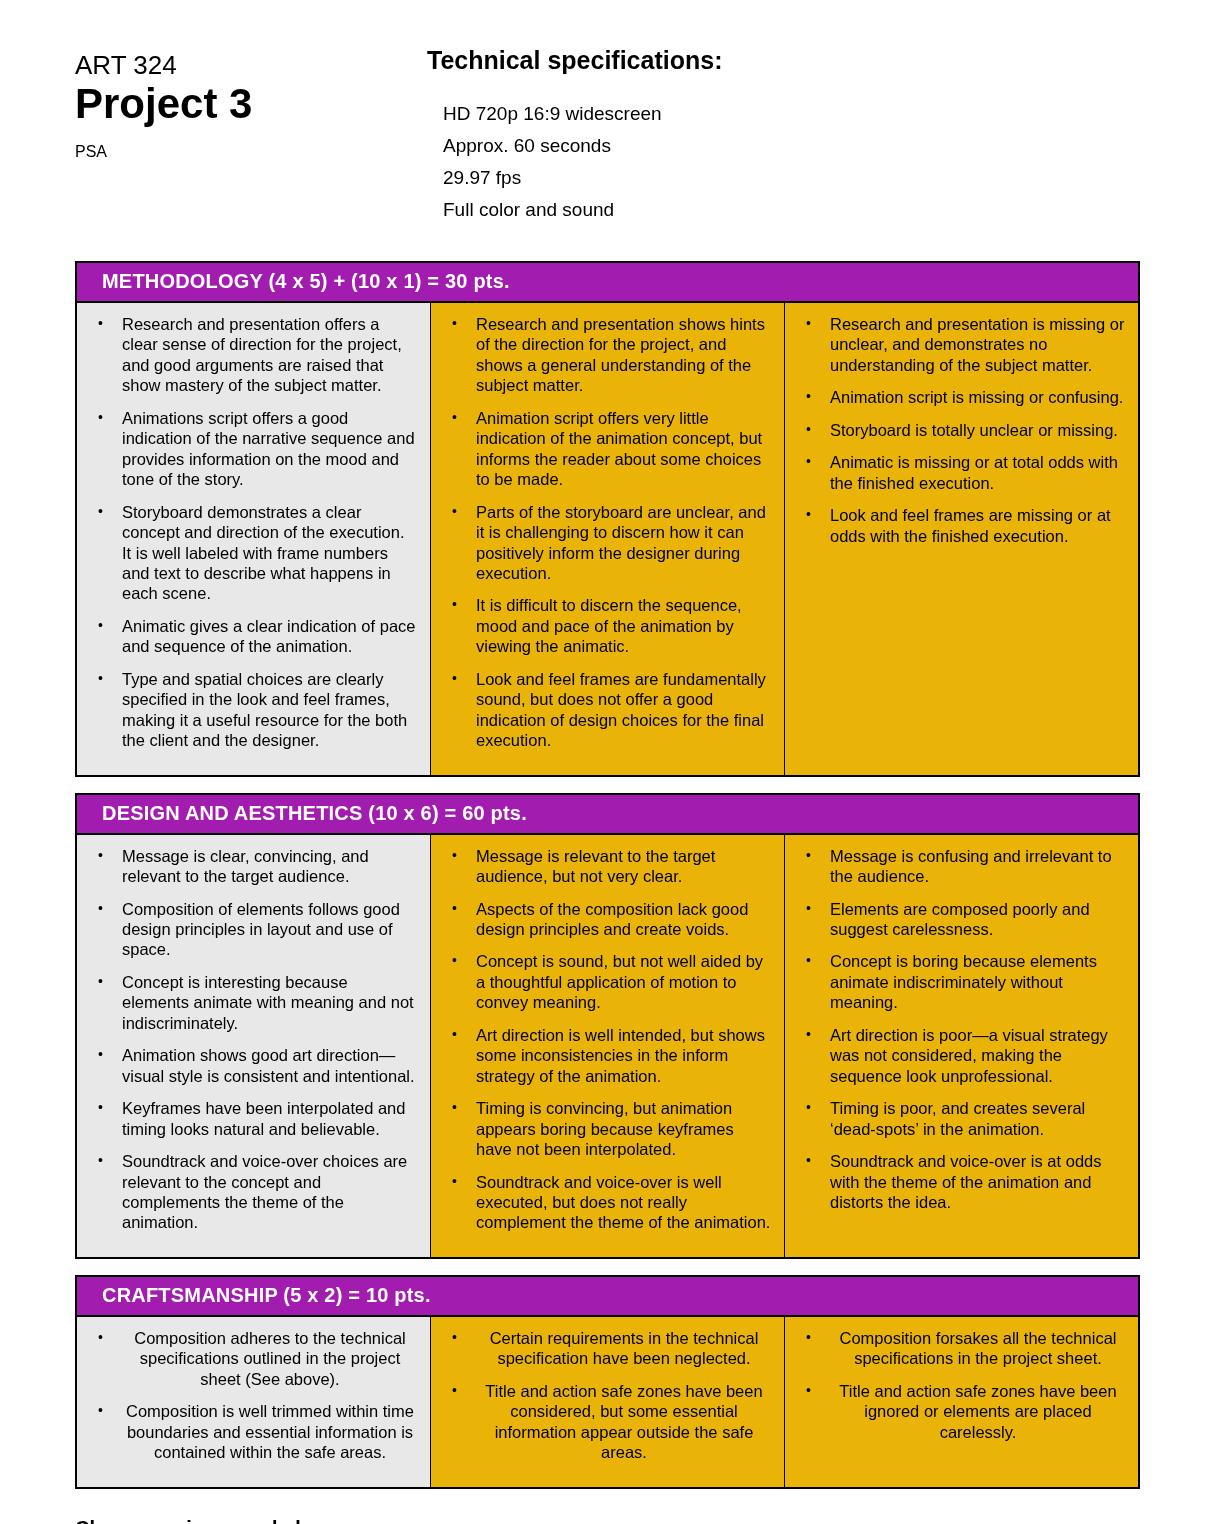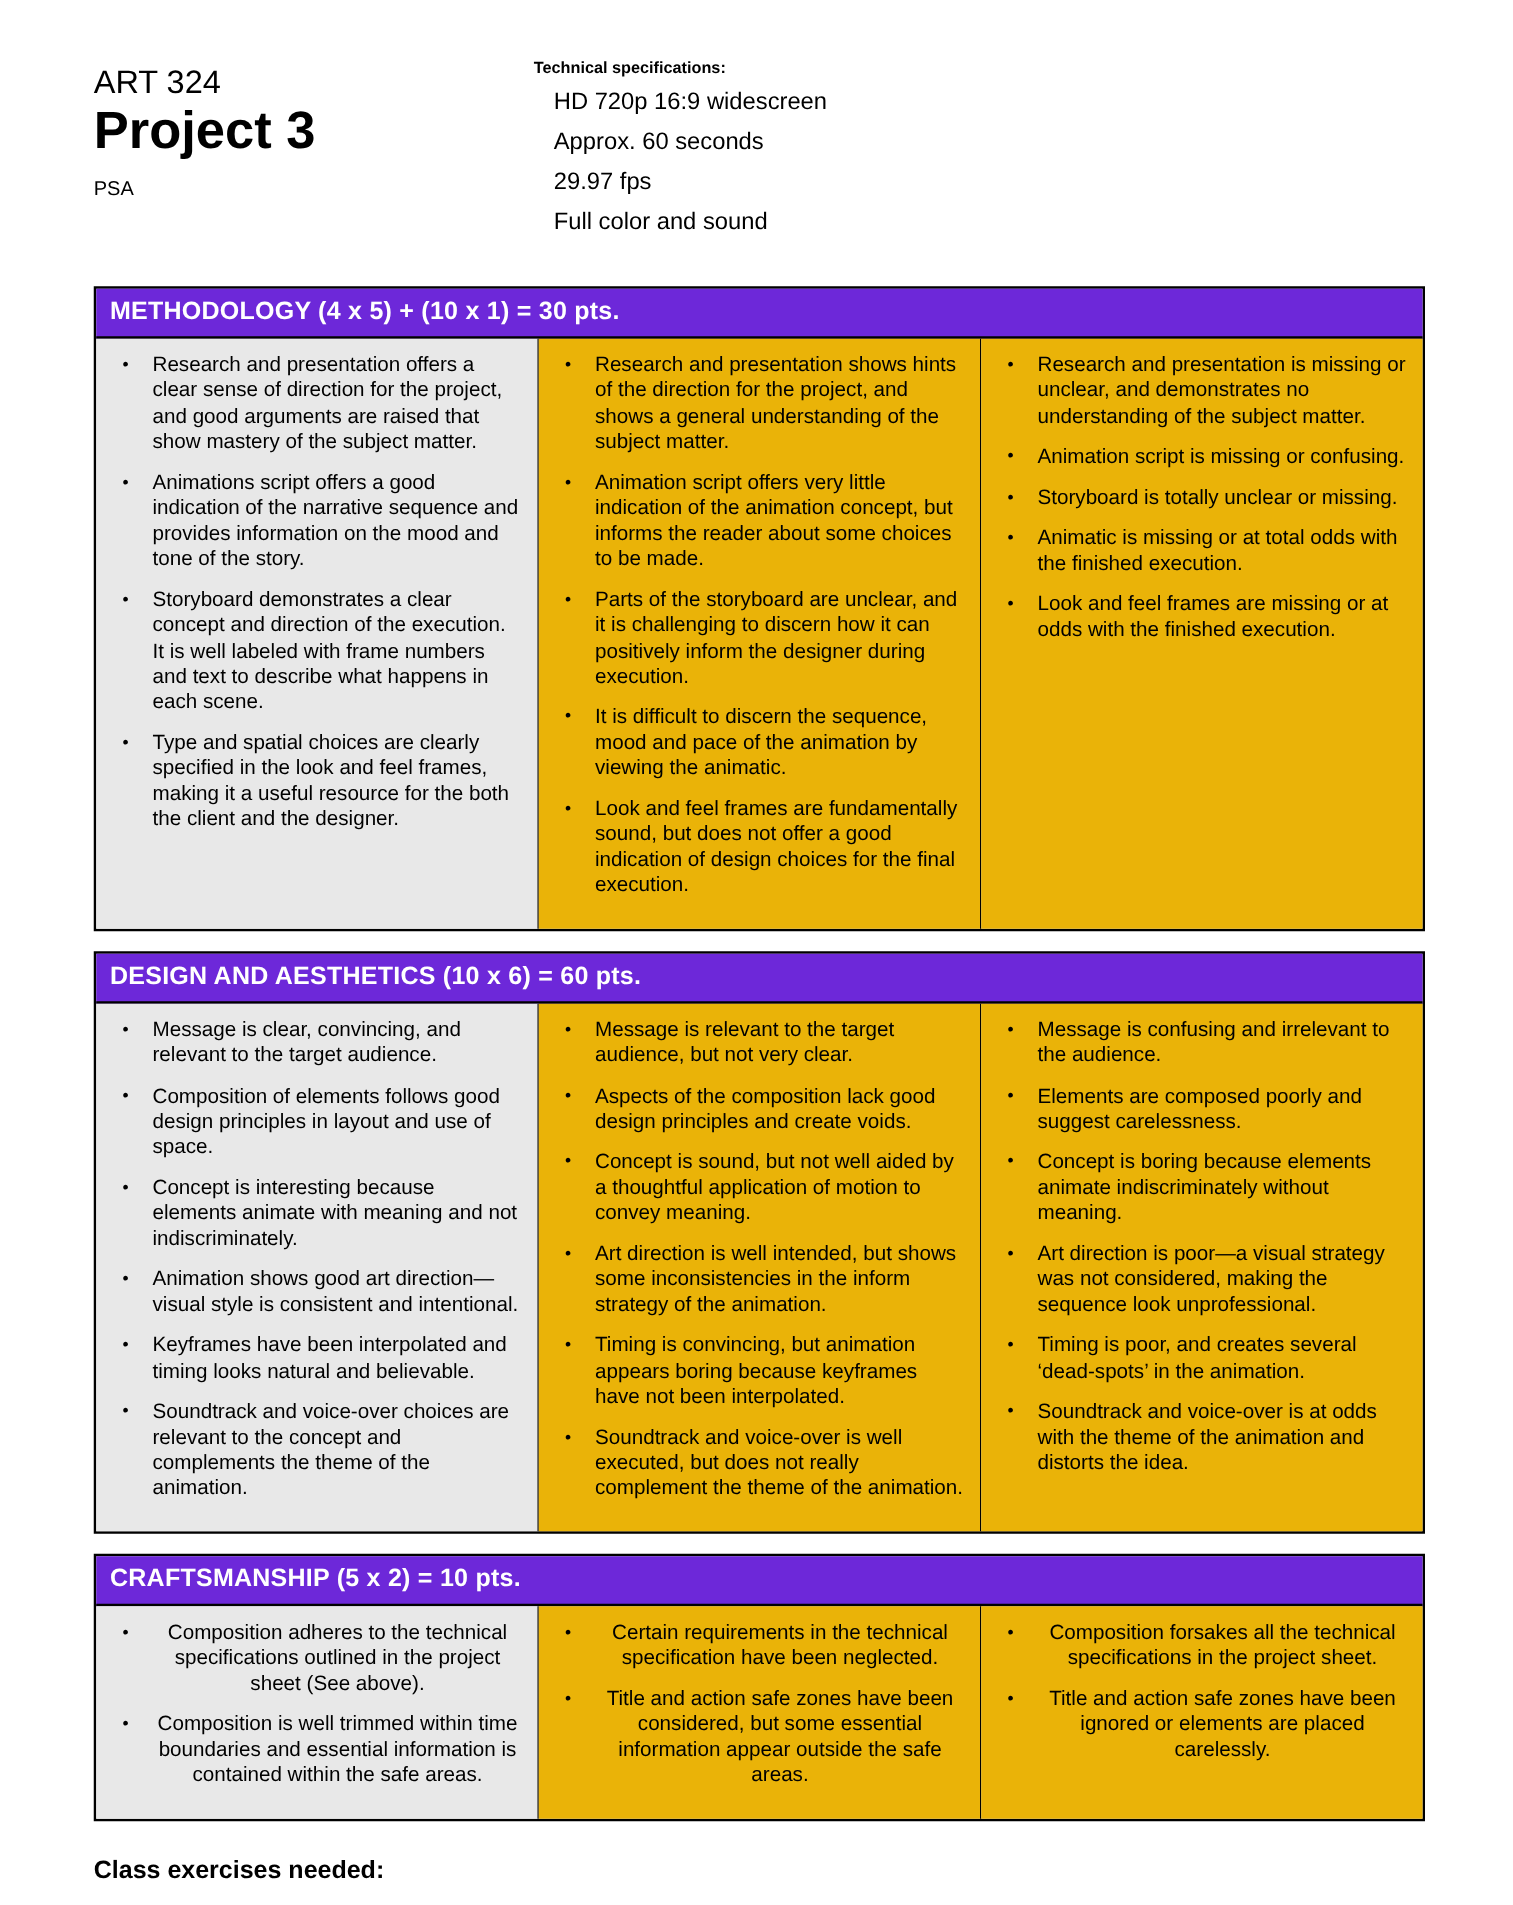--- a/index.html
+++ b/index.html
@@ -13,31 +13,31 @@
   }
   .page { padding: 44px 70px 0 75px; }
 
   
   .doc-header { display: flex; margin-bottom: 30px; }
   .title-block { width: 352px; padding-top: 8px; }
   .course-title { font-size: 26px; font-weight: normal; line-height: 1.05; }
   .project-title { font-size: 42px; font-weight: bold; line-height: 1.1; margin-top: 2px; }
   .subtitle { font-size: 16px; margin-top: 16px; }
   .specs-block { padding-top: 2px; }
-  .specs-title { font-size: 13px; font-weight: bold; margin-bottom: 10px; }
+  .specs-title { font-size: 25px; font-weight: bold; margin-bottom: 28px; }
   .specs-line { font-size: 19px; margin-bottom: 10px; margin-left: 16px; }
 
   
   .rubric-table { border: 2px solid #000; margin-bottom: 16px; }
   .table-header {
-    background: #6d28d9;
+    background: #a21caf;
     color: #fff;
     font-weight: bold;
     font-size: 20px;
-    padding: 7px 11px 8px 11px;
+    padding: 7px 11px 8px 25px;
     border-bottom: 2px solid #000;
     letter-spacing: 0.2px;
   }
   .table-body { display: flex; align-items: stretch; }
   .rubric-col {
     flex: 1 1 0;
     margin: 0;
     padding: 11px 12px 12px 14px;
     list-style: none;
     border-right: 1px solid #000;
@@ -87,20 +87,21 @@
     </div>
   </div>
 
   <section class="rubric-table t1">
     <div class="table-header">METHODOLOGY (4 x 5) + (10 x 1) = 30 pts.</div>
     <div class="table-body">
       <ul class="rubric-col col-first">
           <li class="rubric-item">Research and presentation offers a clear sense of direction for the project, and good arguments are raised that show mastery of the subject matter.</li>
           <li class="rubric-item">Animations script offers a good indication of the narrative sequence and provides information on the mood and tone of the story.</li>
           <li class="rubric-item">Storyboard demonstrates a clear concept and direction of the execution. It is well labeled with frame numbers and text to describe what happens in each scene.</li>
+          <li class="rubric-item">Animatic gives a clear indication of pace and sequence of the animation.</li>
           <li class="rubric-item">Type and spatial choices are clearly specified in the look and feel frames, making it a useful resource for the both the client and the designer.</li>
         </ul>
       <ul class="rubric-col">
           <li class="rubric-item">Research and presentation shows hints of the direction for the project, and shows a general understanding of the subject matter.</li>
           <li class="rubric-item">Animation script offers very little indication of the animation concept, but informs the reader about some choices to be made.</li>
           <li class="rubric-item">Parts of the storyboard are unclear, and it is challenging to discern how it can positively inform the designer during execution.</li>
           <li class="rubric-item">It is difficult to discern the sequence, mood and pace of the animation by viewing the animatic.</li>
           <li class="rubric-item">Look and feel frames are fundamentally sound, but does not offer a good indication of design choices for the final execution.</li>
         </ul>
       <ul class="rubric-col">

